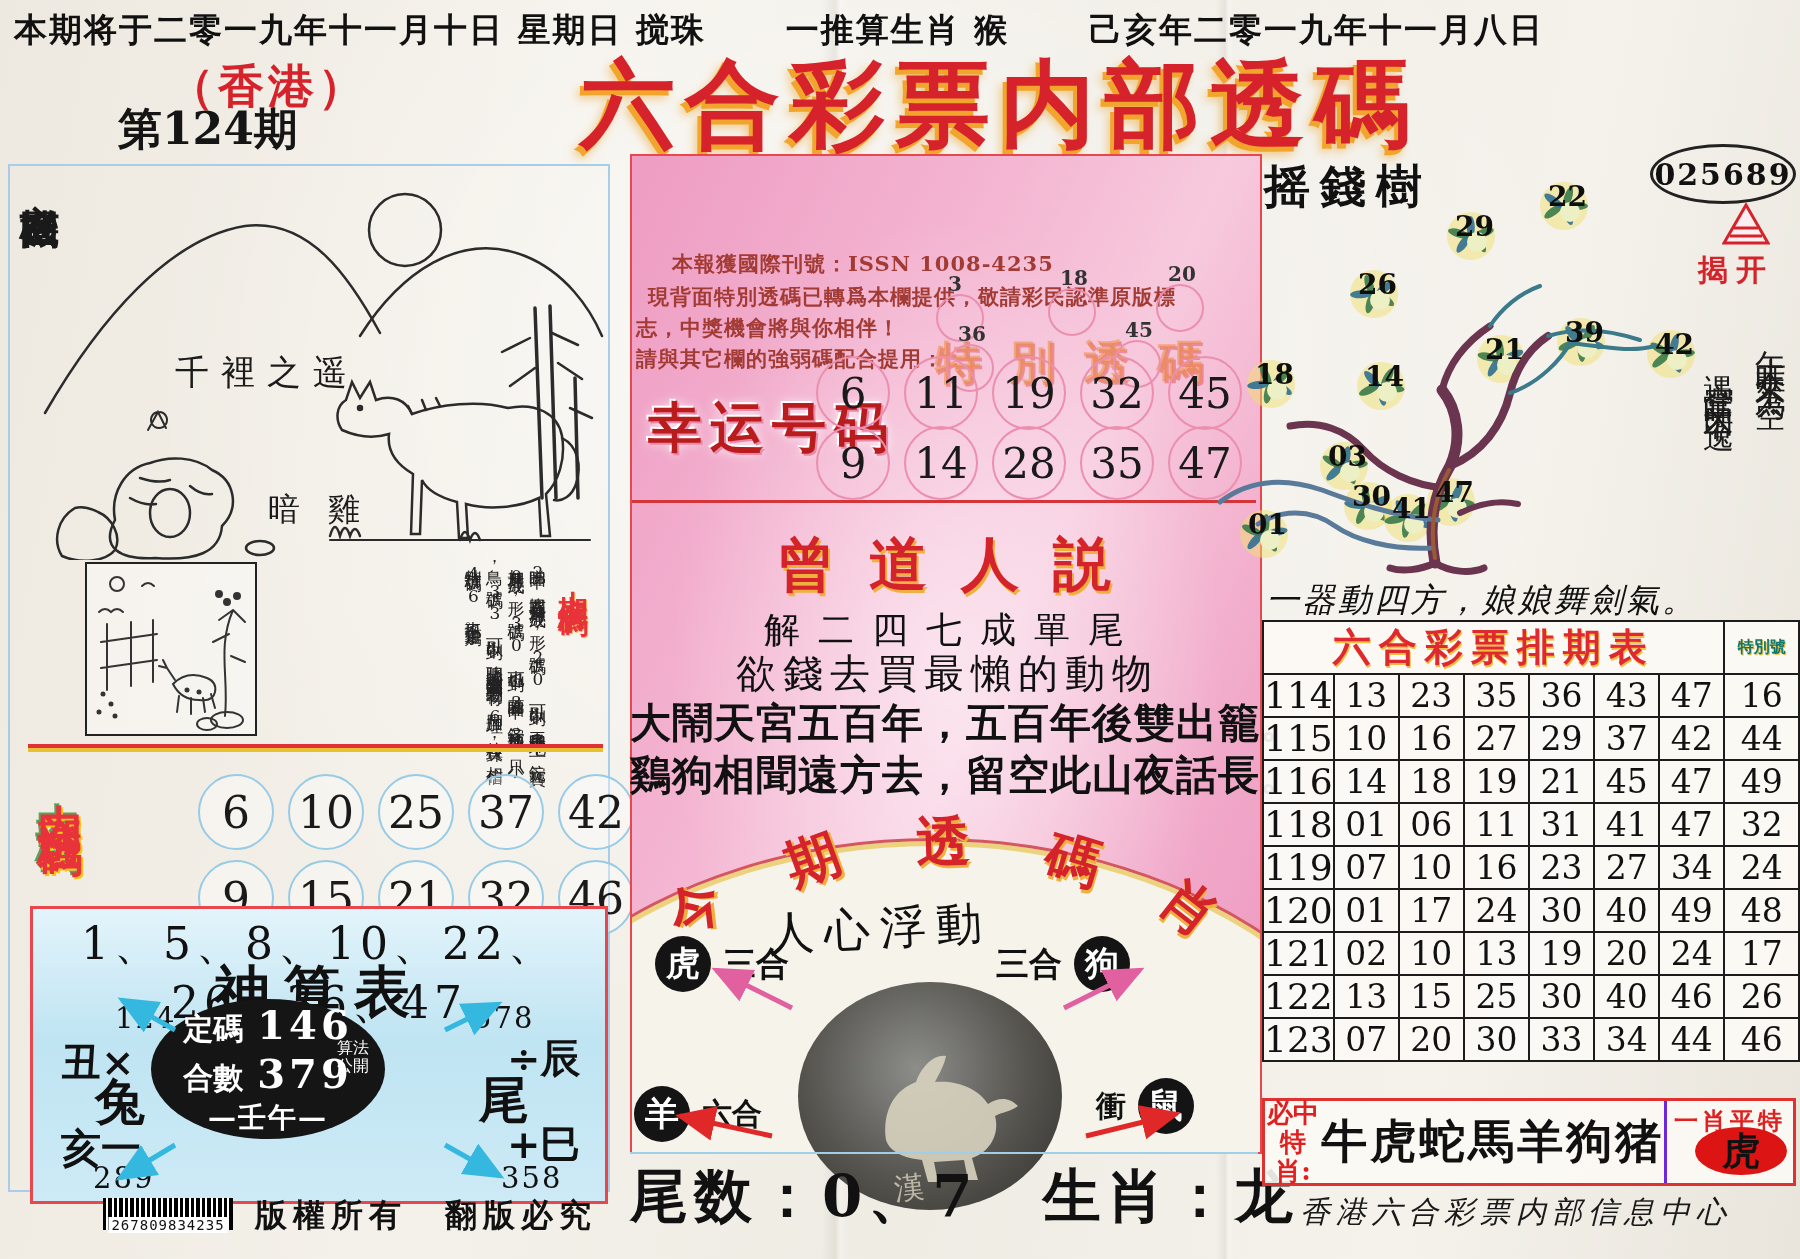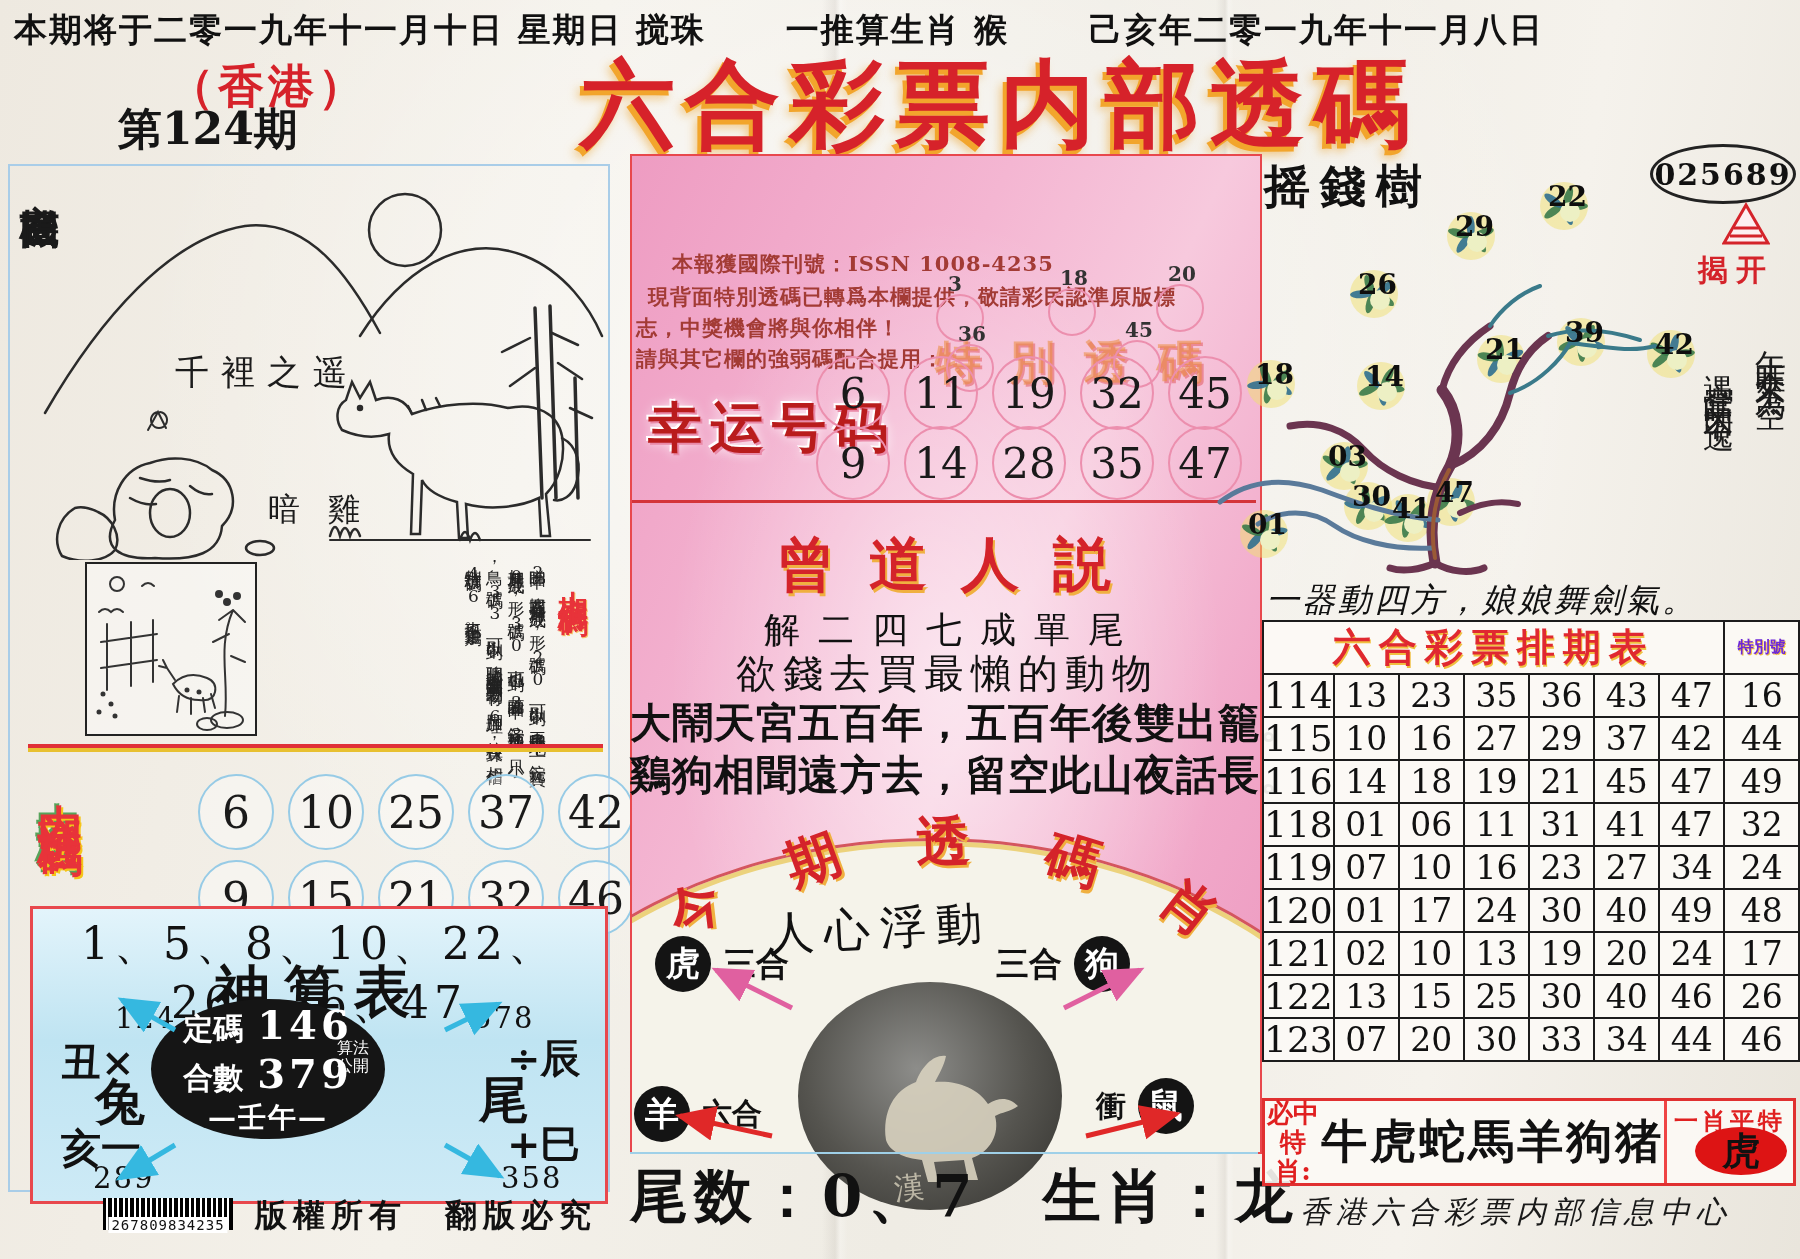--- a/index.html
+++ b/index.html
@@ -81,27 +81,27 @@
   .tree-label{font-size:46px;font-weight:bold;letter-spacing:10px;}
   .serial-oval{border:3px solid #222;border-radius:50%;display:flex;align-items:center;justify-content:center;
     font-size:30px;font-weight:bold;letter-spacing:2px;}
   .reveal{color:#d4232a;font-size:30px;font-weight:bold;letter-spacing:8px;}
   .tree-num{position:absolute;font-size:28px;font-weight:bold;color:#0e0e0e;}
   .vphrase{writing-mode:vertical-rl;text-orientation:upright;font-size:31px;line-height:46px;letter-spacing:8px;color:#1b1b1b;}
   .tree-caption{font-size:33px;letter-spacing:3px;font-style:italic;white-space:nowrap;}
   table.sched{border-collapse:collapse;background:rgba(252,250,245,.92);}
   table.sched td,table.sched th{border:2px solid #1c1c1c;text-align:center;padding:0;}
   .sched-title{color:#e02830;font-size:38px;font-weight:bold;letter-spacing:8px;text-shadow:1px 2px 0 #f0c040;}
-  .sched-special{color:#6d28d9;font-size:16px;font-weight:bold;text-shadow:1px 1px 0 #f0c040;}
+  .sched-special{color:#0f766e;font-size:16px;font-weight:bold;text-shadow:1px 1px 0 #f0c040;}
   .sched-issue{font-size:36px;font-weight:normal;}
   .sched-num{font-size:33px;}
   .musthit{border:3px solid #e03030;display:flex;align-items:center;background:rgba(252,250,245,.9);}
   .mh-label{width:66px;font-size:26px;line-height:29px;font-weight:bold;color:#e02020;text-align:center;}
   .mh-animals{flex:1;font-size:46px;font-weight:bold;letter-spacing:3px;text-align:center;white-space:nowrap;}
-  .mh-right{width:148px;border-left:3px solid #ef4444;align-self:stretch;position:relative;}
+  .mh-right{width:148px;border-left:3px solid #6d28d9;align-self:stretch;position:relative;}
   .mh-right-label{font-size:24px;font-weight:bold;color:#e02020;letter-spacing:4px;text-align:center;margin-top:4px;}
   .mh-oval{position:absolute;left:28px;top:26px;width:92px;height:48px;background:#dd1414;border-radius:50%;
     display:flex;align-items:center;justify-content:center;font-size:38px;font-weight:bold;color:#111;}
   .center-name{font-size:30px;font-style:italic;letter-spacing:6px;color:#1a1a1a;white-space:nowrap;}
   svg text{font-family:"DejaVu Serif","Liberation Serif",serif;}
 </style>
 </head>
 <body>
 
 <div class="crease" style="left:822px;"></div>

